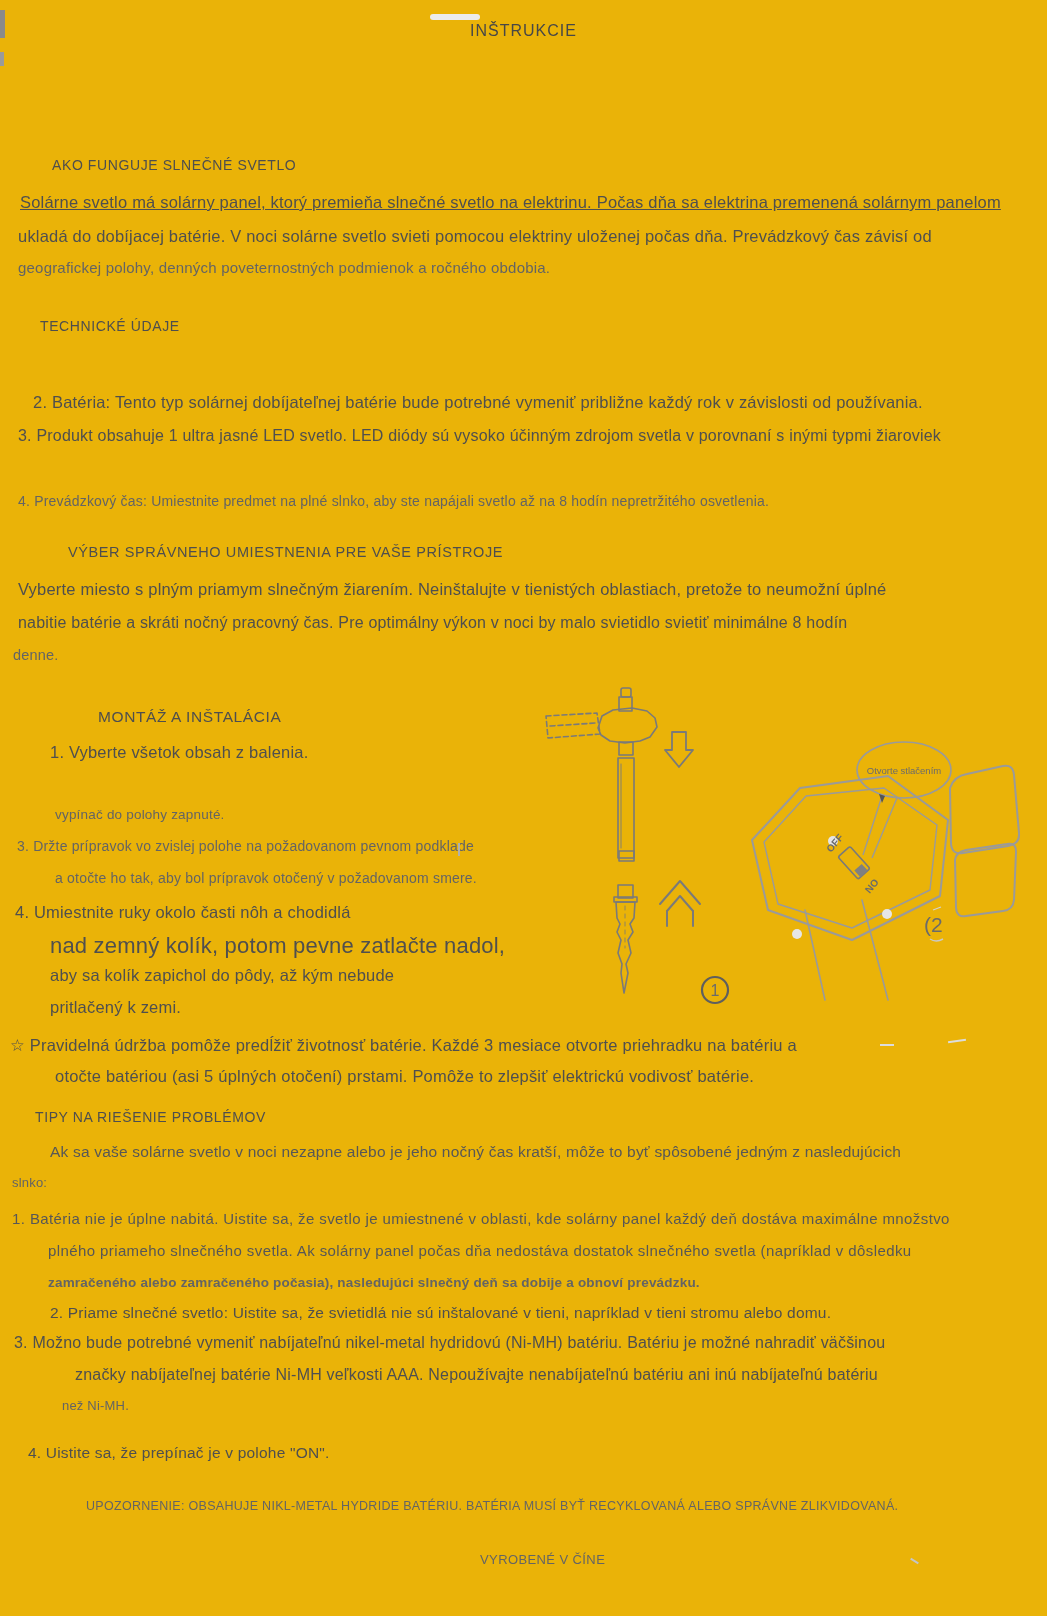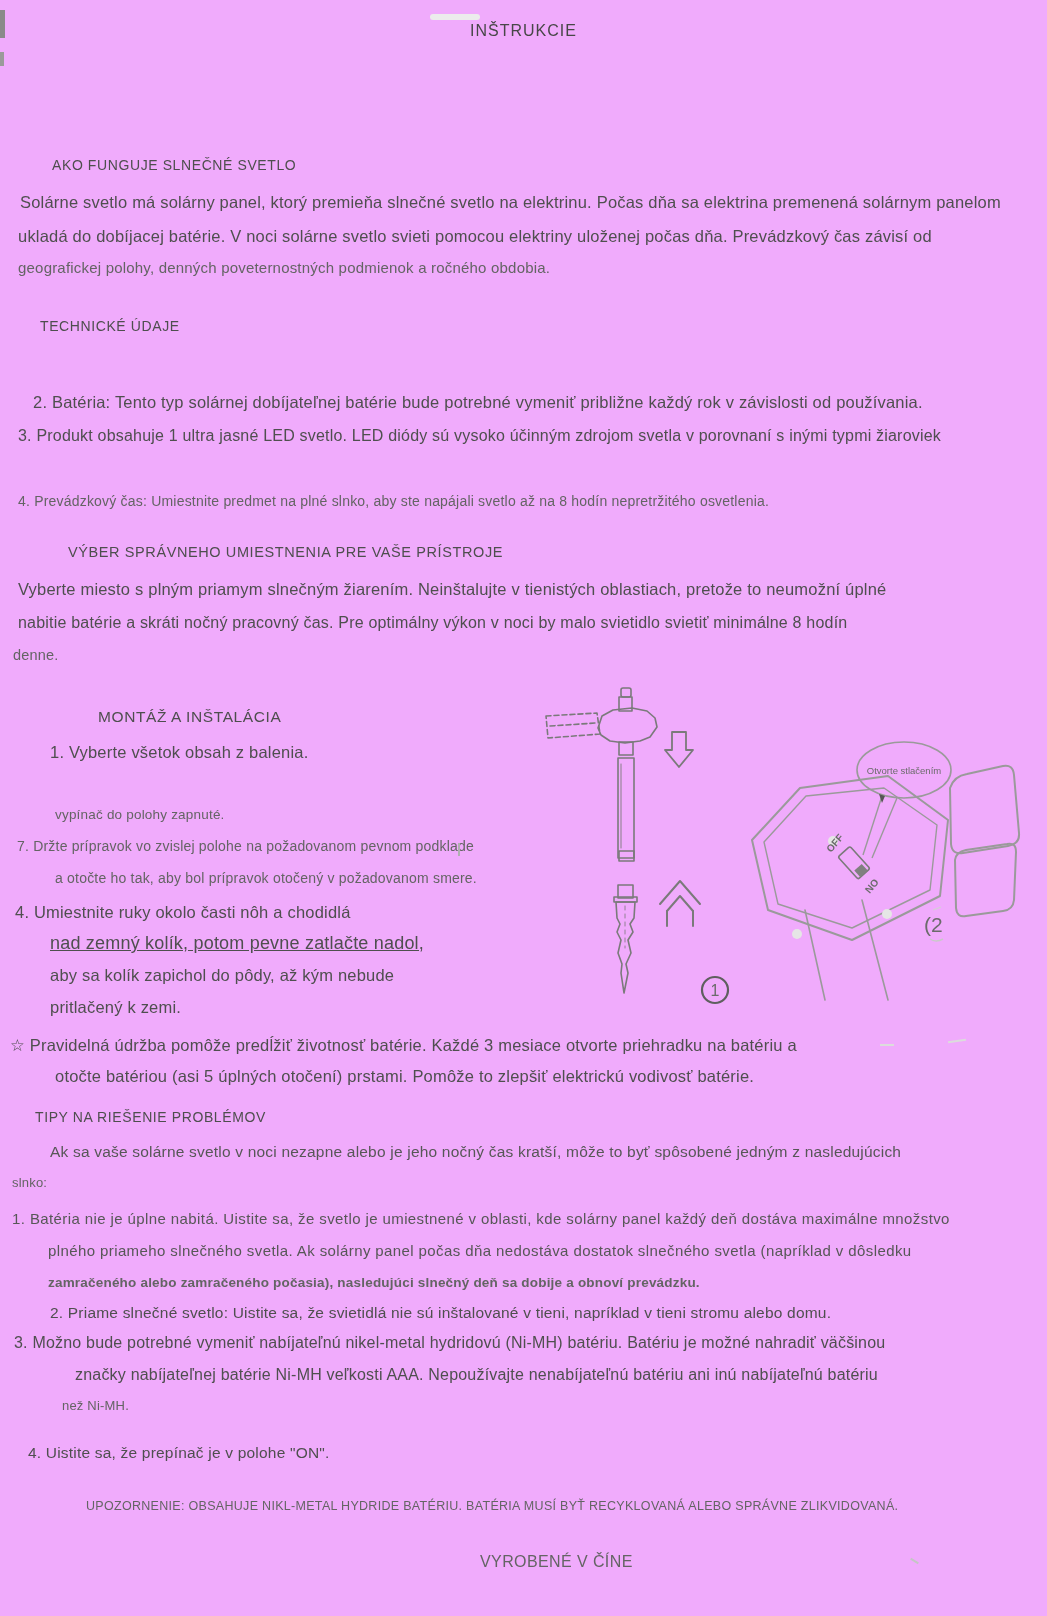--- a/index.html
+++ b/index.html
@@ -1,17 +1,17 @@
 <!DOCTYPE html>
 <html><head>
 <meta charset="utf-8">
 <style>
   html,body{margin:0;padding:0;background:#ffffff;}
   #page{
-    position:relative;width:1047px;height:1616px;background:#f0abfc;overflow:hidden;
+    position:relative;width:1047px;height:1616px;background:#eab308;overflow:hidden;
     font-family:"Liberation Sans","DejaVu Sans",sans-serif;
   }
   .ln{position:absolute;white-space:nowrap;color:#575757;letter-spacing:.2px;line-height:1.1;}
   .hd{position:absolute;white-space:nowrap;color:#4e4e4e;letter-spacing:.6px;line-height:1.1;}
   .big{color:#4f4f4f;}
   .sm{color:#646464;}
   .title{position:absolute;left:0;top:22px;width:1047px;text-align:center;color:#474747;
          font-size:16px;letter-spacing:1px;}
   .artifact{position:absolute;background:#c9c9c9;}
   svg text{font-family:"Liberation Sans","DejaVu Sans",sans-serif;fill:#6b6b6b;}
@@ -21,41 +21,41 @@
 
 <div id="page">
 
   <div class="artifact" style="left:0;top:10px;width:5px;height:28px;background:#8a8a8a;"></div>
   <div class="artifact" style="left:0;top:52px;width:4px;height:14px;background:#9a9a9a;"></div>
   <div class="artifact" style="left:430px;top:14px;width:50px;height:6px;background:#ececec;border-radius:3px;"></div>
 
   <div class="title">INŠTRUKCIE</div>
 
   <div class="hd" style="left:52px;top:158px;font-size:14px;">AKO FUNGUJE SLNEČNÉ SVETLO</div>
-  <div class="ln big" style="left:20px;top:193px;font-size:16.5px;">Solárne svetlo má solárny panel, ktorý premieňa slnečné svetlo na elektrinu. Počas dňa sa elektrina premenená solárnym panelom</div>
+  <div class="ln big" style="left:20px;top:193px;font-size:16.5px;text-decoration:underline;">Solárne svetlo má solárny panel, ktorý premieňa slnečné svetlo na elektrinu. Počas dňa sa elektrina premenená solárnym panelom</div>
   <div class="ln big" style="left:18px;top:227px;font-size:16.5px;">ukladá do dobíjacej batérie. V noci solárne svetlo svieti pomocou elektriny uloženej počas dňa. Prevádzkový čas závisí od</div>
   <div class="ln sm" style="left:18px;top:260px;font-size:15px;">geografickej polohy, denných poveternostných podmienok a ročného obdobia.</div>
 
   <div class="hd" style="left:40px;top:319px;font-size:14px;">TECHNICKÉ ÚDAJE</div>
   <div class="ln big" style="left:33px;top:393px;font-size:16.5px;">2. Batéria: Tento typ solárnej dobíjateľnej batérie bude potrebné vymeniť približne každý rok v závislosti od používania.</div>
   <div class="ln big" style="left:18px;top:427px;font-size:16px;">3. Produkt obsahuje 1 ultra jasné LED svetlo. LED diódy sú vysoko účinným zdrojom svetla v porovnaní s inými typmi žiaroviek</div>
   <div class="ln sm" style="left:18px;top:494px;font-size:14px;">4. Prevádzkový čas: Umiestnite predmet na plné slnko, aby ste napájali svetlo až na 8 hodín nepretržitého osvetlenia.</div>
 
   <div class="hd" style="left:68px;top:545px;font-size:14.5px;">VÝBER SPRÁVNEHO UMIESTNENIA PRE VAŠE PRÍSTROJE</div>
   <div class="ln big" style="left:18px;top:580px;font-size:16.5px;">Vyberte miesto s plným priamym slnečným žiarením. Neinštalujte v tienistých oblastiach, pretože to neumožní úplné</div>
   <div class="ln big" style="left:18px;top:614px;font-size:16px;">nabitie batérie a skráti nočný pracovný čas. Pre optimálny výkon v noci by malo svietidlo svietiť minimálne 8 hodín</div>
   <div class="ln sm" style="left:13px;top:648px;font-size:14.5px;">denne.</div>
 
   <div class="hd" style="left:98px;top:708px;font-size:15.5px;">MONTÁŽ A INŠTALÁCIA</div>
   <div class="ln big" style="left:50px;top:743px;font-size:16.5px;">1. Vyberte všetok obsah z balenia.</div>
   <div class="ln sm" style="left:55px;top:808px;font-size:13.5px;">vypínač do polohy zapnuté.</div>
-  <div class="ln sm" style="left:17px;top:839px;font-size:14px;">7. Držte prípravok vo zvislej polohe na požadovanom pevnom podklade</div>
+  <div class="ln sm" style="left:17px;top:839px;font-size:14px;">3. Držte prípravok vo zvislej polohe na požadovanom pevnom podklade</div>
   <div class="ln sm" style="left:55px;top:871px;font-size:14px;">a otočte ho tak, aby bol prípravok otočený v požadovanom smere.</div>
   <div class="ln big" style="left:15px;top:903px;font-size:16.5px;">4. Umiestnite ruky okolo časti nôh a chodidlá</div>
-  <div class="ln big" style="left:50px;top:934px;font-size:18px;text-decoration:underline;">nad zemný kolík, potom pevne zatlačte nadol,</div>
+  <div class="ln big" style="left:50px;top:934px;font-size:22px;">nad zemný kolík, potom pevne zatlačte nadol,</div>
   <div class="ln big" style="left:50px;top:966px;font-size:16.5px;">aby sa kolík zapichol do pôdy, až kým nebude</div>
   <div class="ln big" style="left:50px;top:998px;font-size:16.5px;">pritlačený k zemi.</div>
   <div class="artifact" style="left:458px;top:843px;width:2px;height:13px;background:#b0b0b0;"></div>
 
   <div class="ln big" style="left:10px;top:1036px;font-size:16.5px;">☆ Pravidelná údržba pomôže predĺžiť životnosť batérie. Každé 3 mesiace otvorte priehradku na batériu a</div>
   <div class="ln big" style="left:55px;top:1067px;font-size:16.5px;">otočte batériou (asi 5 úplných otočení) prstami. Pomôže to zlepšiť elektrickú vodivosť batérie.</div>
   <div class="artifact" style="left:880px;top:1044px;width:14px;height:2px;background:#dcdcdc;"></div>
   <div class="artifact" style="left:948px;top:1040px;width:18px;height:2px;background:#dcdcdc;transform:rotate(-8deg);"></div>
 
   <div class="hd" style="left:35px;top:1110px;font-size:14px;">TIPY NA RIEŠENIE PROBLÉMOV</div>
@@ -64,21 +64,21 @@
   <div class="ln" style="left:12px;top:1211px;font-size:15px;letter-spacing:.4px;">1. Batéria nie je úplne nabitá. Uistite sa, že svetlo je umiestnené v oblasti, kde solárny panel každý deň dostáva maximálne množstvo</div>
   <div class="ln" style="left:48px;top:1243px;font-size:15px;letter-spacing:.4px;">plného priameho slnečného svetla. Ak solárny panel počas dňa nedostáva dostatok slnečného svetla (napríklad v dôsledku</div>
   <div class="ln sm" style="left:48px;top:1276px;font-size:13.5px;font-weight:bold;">zamračeného alebo zamračeného počasia), nasledujúci slnečný deň sa dobije a obnoví prevádzku.</div>
   <div class="ln big" style="left:50px;top:1304px;font-size:15.5px;">2. Priame slnečné svetlo: Uistite sa, že svietidlá nie sú inštalované v tieni, napríklad v tieni stromu alebo domu.</div>
   <div class="ln big" style="left:14px;top:1334px;font-size:16px;">3. Možno bude potrebné vymeniť nabíjateľnú nikel-metal hydridovú (Ni-MH) batériu. Batériu je možné nahradiť väčšinou</div>
   <div class="ln big" style="left:75px;top:1366px;font-size:16px;">značky nabíjateľnej batérie Ni-MH veľkosti AAA. Nepoužívajte nenabíjateľnú batériu ani inú nabíjateľnú batériu</div>
   <div class="ln sm" style="left:62px;top:1399px;font-size:13px;">než Ni-MH.</div>
   <div class="ln big" style="left:28px;top:1444px;font-size:15.5px;">4. Uistite sa, že prepínač je v polohe "ON".</div>
 
   <div class="ln sm" style="left:86px;top:1500px;font-size:12.5px;letter-spacing:.3px;">UPOZORNENIE: OBSAHUJE NIKL-METAL HYDRIDE BATÉRIU. BATÉRIA MUSÍ BYŤ RECYKLOVANÁ ALEBO SPRÁVNE ZLIKVIDOVANÁ.</div>
-  <div class="ln sm" style="left:480px;top:1553px;font-size:16px;letter-spacing:.4px;">VYROBENÉ V ČÍNE</div>
+  <div class="ln sm" style="left:480px;top:1553px;font-size:13px;letter-spacing:.4px;">VYROBENÉ V ČÍNE</div>
   <div class="artifact" style="left:910px;top:1560px;width:9px;height:2px;background:#c5c5c5;transform:rotate(32deg);"></div>
 
   <svg style="position:absolute;left:500px;top:648px;" width="547" height="360" viewBox="0 0 547 360" fill="none">
 
     <g stroke="#7a7a7a" stroke-width="1.6" stroke-linejoin="round" stroke-linecap="round">
 
       <rect x="121" y="40" width="10" height="9" rx="2"></rect>
       <rect x="119" y="49" width="13" height="14"></rect>
 
       <path d="M98,80 L102,68 L113,62 L132,60 L147,63 L155,70 L157,79 L150,89 L140,93 L125,95 L110,93 L101,87 Z"></path>

